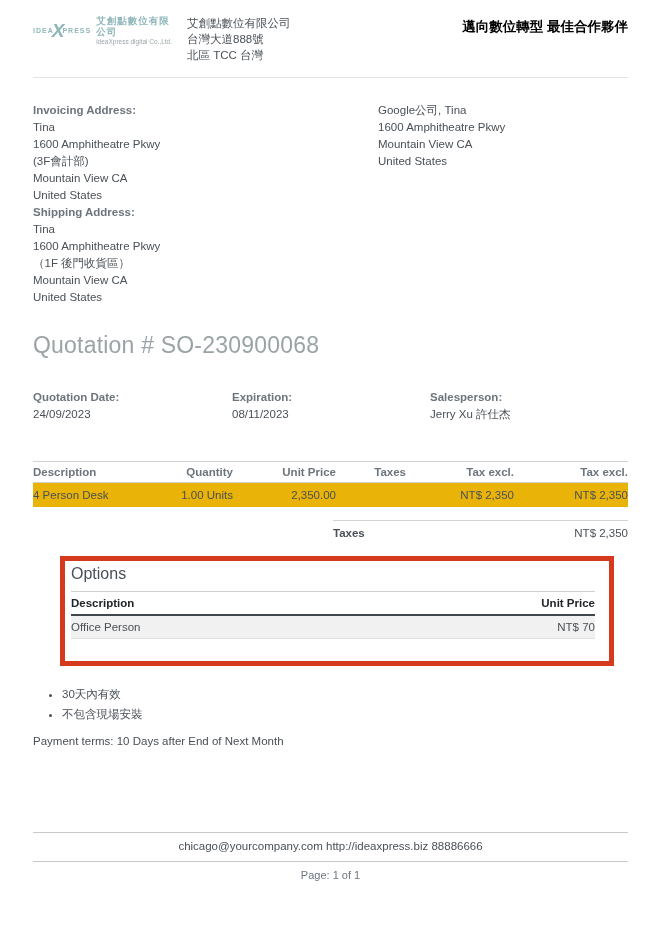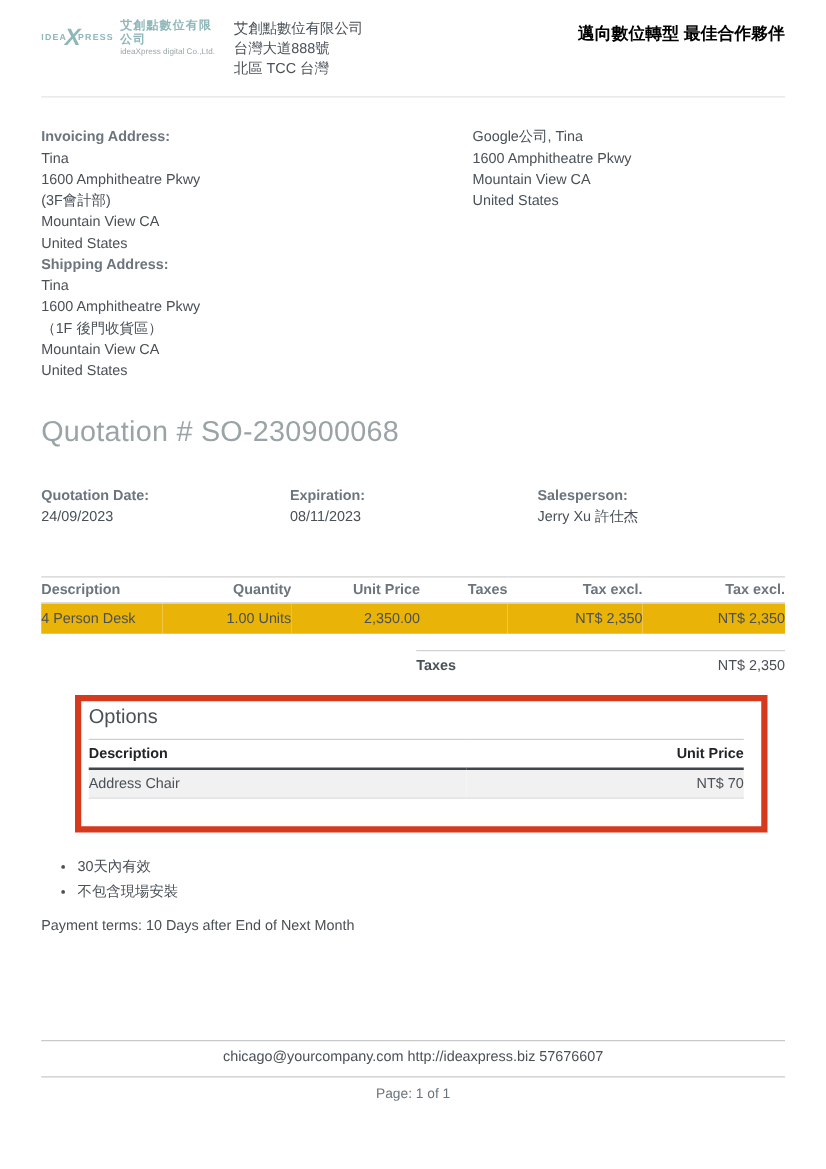--- a/index.html
+++ b/index.html
@@ -175,33 +175,33 @@
     <div class="options-heading">Options</div>
     <table class="options">
       <thead>
         <tr>
           <th>Description</th>
           <th class="right">Unit Price</th>
         </tr>
       </thead>
       <tbody>
         <tr>
-          <td>Address Chair</td>
+          <td>Office Person</td>
           <td class="right">NT$ 70</td>
         </tr>
       </tbody>
     </table>
   </div>
 
   <div class="notes">
     <ul>
       <li>30天內有效</li>
       <li>不包含現場安裝</li>
     </ul>
     <div class="payment-terms">Payment terms: 10 Days after End of Next Month</div>
   </div>
 
 </div>
 
 <div class="footer">
-  <div class="footer-contact">chicago@yourcompany.com http://ideaxpress.biz 57676607</div>
+  <div class="footer-contact">chicago@yourcompany.com http://ideaxpress.biz 88886666</div>
   <div class="footer-page">Page: 1 of 1</div>
 </div>
 
 </body></html>

